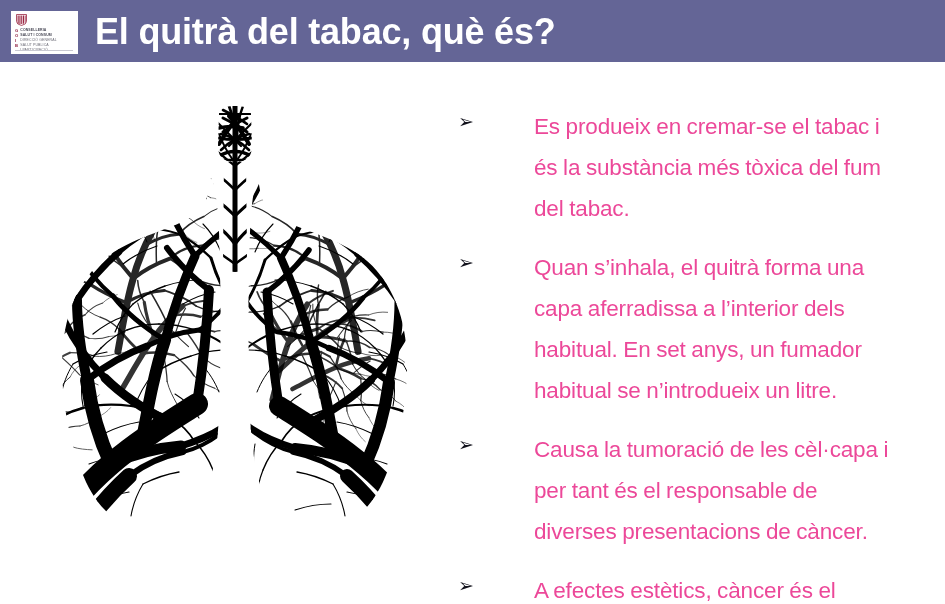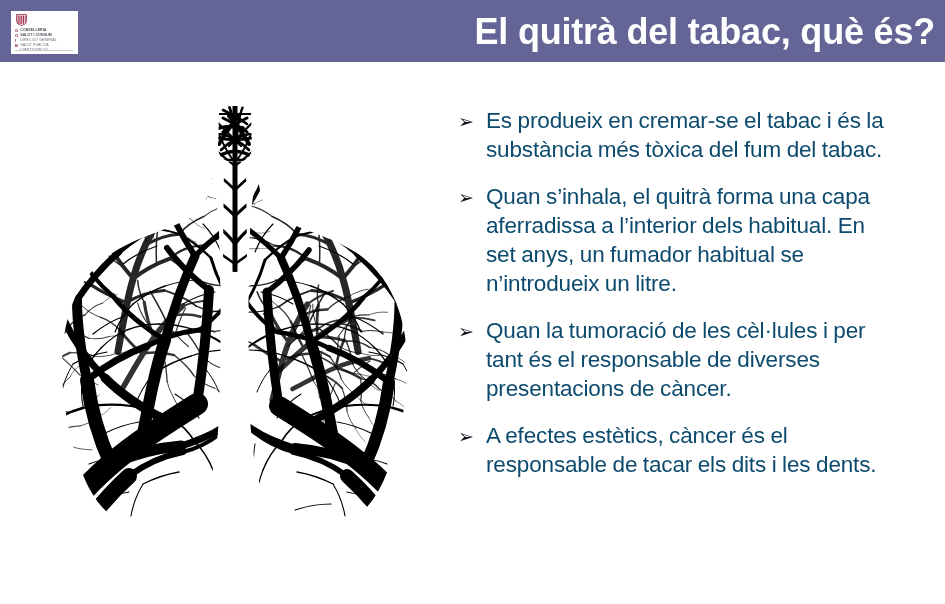--- a/index.html
+++ b/index.html
@@ -93,21 +93,21 @@
     background: #c9c9d2;
   }
 
   .slide-title {
     position: absolute;
     left: 95px;
     top: 6px;
     width: 840px;
     height: 52px;
     line-height: 52px;
-    text-align: right;
+    text-align: left;
     color: #ffffff;
     font-size: 36px;
     font-weight: bold;
     font-family: "Liberation Sans", sans-serif;
     letter-spacing: -0.2px;
     white-space: nowrap;
   }
 
   
   .lungs-figure {
@@ -136,26 +136,27 @@
     flex: 0 0 auto;
     width: 28px;
     color: #11111b;
     font-size: 19px;
     line-height: 29px;
     text-align: left;
     padding-top: 1px;
   }
   .bullet-text {
     flex: 1 1 auto;
-    color: #0c4a6e;
+    color: #ec4899;
     font-size: 22.5px;
-    line-height: 29px;
+    line-height: 41px;
     font-family: "Liberation Sans", sans-serif;
     letter-spacing: -0.15px;
     word-spacing: -0.5px;
+    margin-left: 48px;
   }
 </style>
 </head>
 <body>
 
 <div class="slide">
 
   <div class="header-bar">
 
     <div class="logo-box">
@@ -508,21 +509,21 @@
       <span class="bullet-text">Es produeix en cremar-se el tabac i és la substància més tòxica del fum del tabac.</span>
     </div>
 
     <div class="bullet-item">
       <span class="bullet-marker">➢</span>
       <span class="bullet-text">Quan s’inhala, el quitrà forma una capa aferradissa a l’interior dels habitual. En set anys, un fumador habitual se n’introdueix un litre.</span>
     </div>
 
     <div class="bullet-item">
       <span class="bullet-marker">➢</span>
-      <span class="bullet-text">Quan la tumoració de les cèl·lules i per tant és el responsable de diverses presentacions de càncer.</span>
+      <span class="bullet-text">Causa la tumoració de les cèl·capa i per tant és el responsable de diverses presentacions de càncer.</span>
     </div>
 
     <div class="bullet-item">
       <span class="bullet-marker">➢</span>
       <span class="bullet-text">A efectes estètics, càncer és el responsable de tacar els dits i les dents.</span>
     </div>
 
   </div>
 
 </div>

